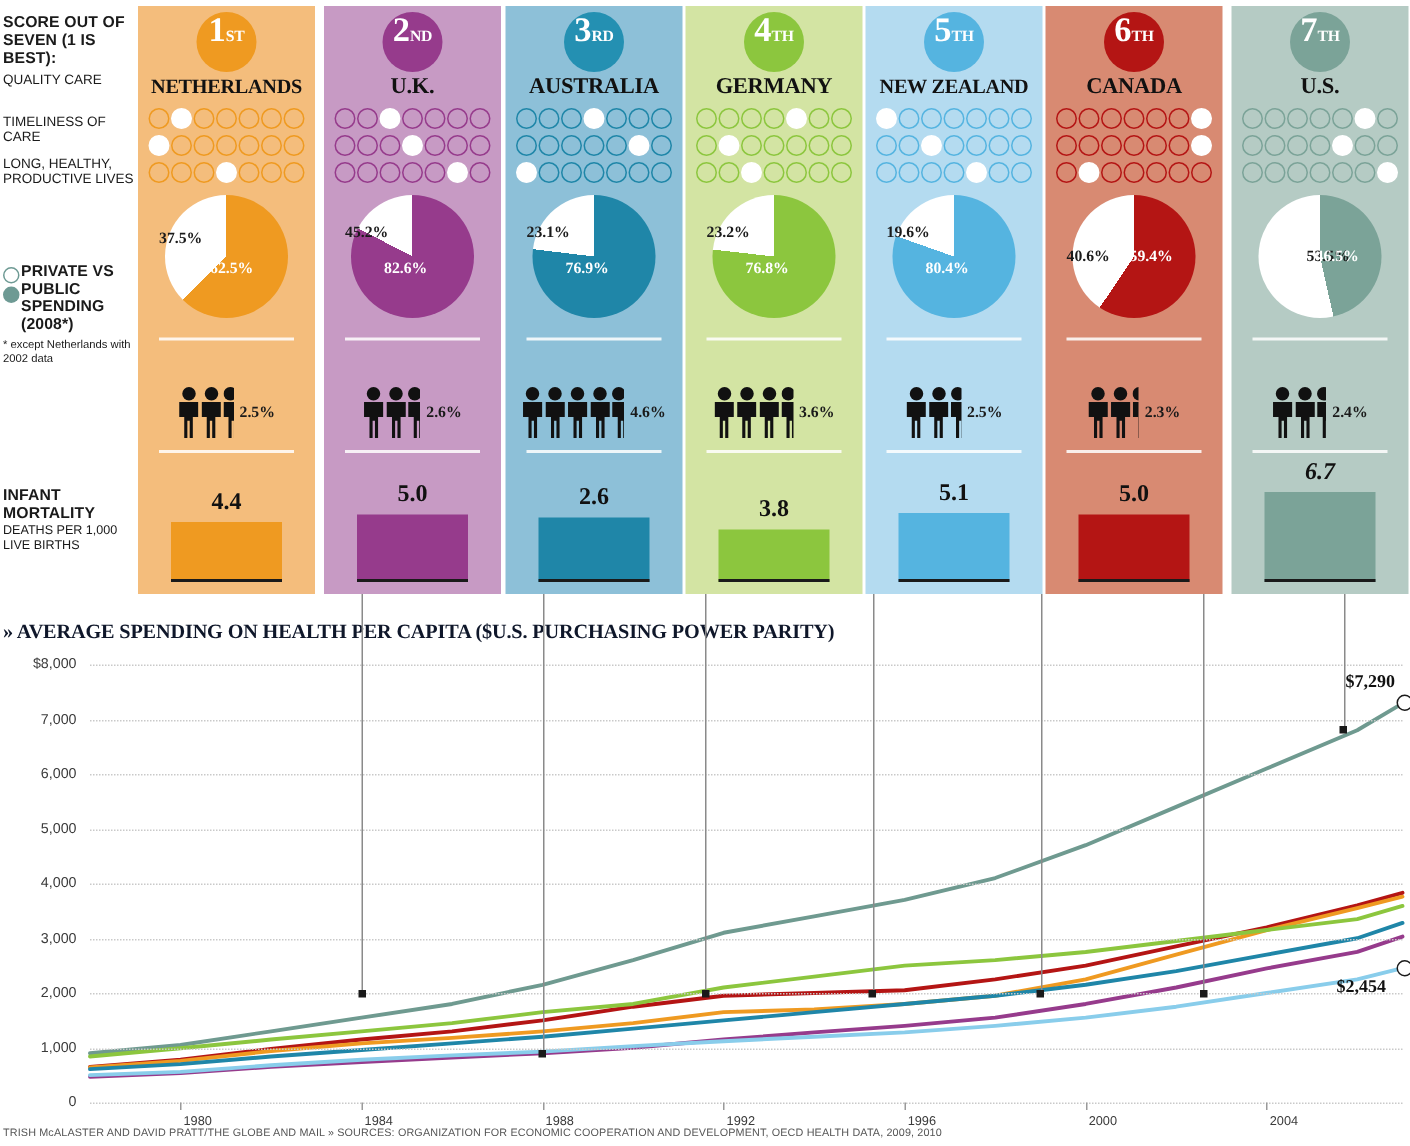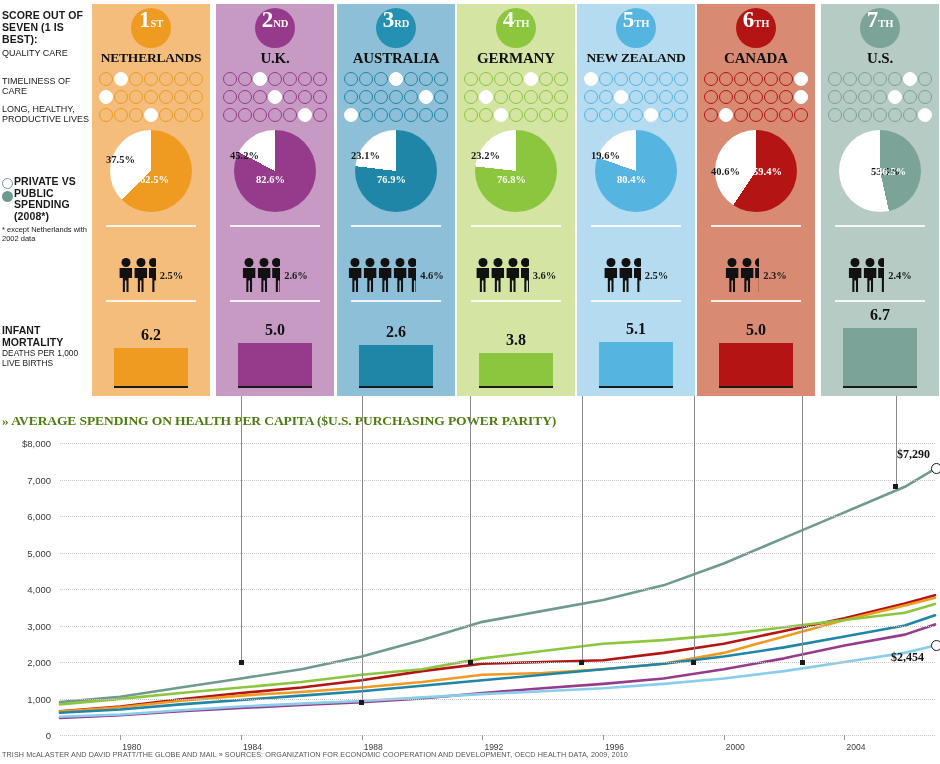--- a/index.html
+++ b/index.html
@@ -83,21 +83,21 @@
   
   .imr{position:absolute;left:0;top:302px;width:118px;height:90px;}
   .imr-val{position:absolute;left:0;width:118px;text-align:center;font-family:"Liberation Serif", serif;font-weight:bold;font-size:16px;color:#111;}
   .imr-bar{position:absolute;left:50%;transform:translateX(-50%);width:74px;border-bottom:2px solid #1a1a1a;}
 
   
   .stem{position:absolute;width:1px;background:#8a8a8a;}
 
   
   #chart-area{position:absolute;left:0;top:400px;width:940px;height:364px;}
-  #chart-title{position:absolute;left:2px;top:13px;font-family:"Liberation Serif",serif;font-weight:bold;font-size:13.5px;letter-spacing:-0.1px;color:#4d7c0f;}
+  #chart-title{position:absolute;left:2px;top:13px;font-family:"Liberation Serif",serif;font-weight:bold;font-size:13.5px;letter-spacing:-0.1px;color:#0f172a;}
   #plot{position:absolute;left:60px;top:43px;width:875px;height:292px;}
   .gridline{position:absolute;left:0;width:875px;height:0;border-top:1px dotted #c9c9c9;}
   .ytick{position:absolute;right:884px;font-size:9.5px;color:#3b3b3b;white-space:nowrap;transform:translateY(-50%);}
   .xtick-mark{position:absolute;top:292px;width:1px;height:5px;background:#9a9a9a;}
   .xtick-lab{position:absolute;top:299px;font-size:8.5px;color:#3b3b3b;transform:translateX(-1px);}
   .zero-lab{position:absolute;right:884px;top:292px;font-size:9.5px;color:#3b3b3b;transform:translateY(-50%);}
   .endlabel{position:absolute;font-family:"Liberation Serif",serif;font-weight:bold;font-size:12px;color:#111;white-space:nowrap;}
   .endmark{position:absolute;width:11px;height:11px;border-radius:50%;border:1.7px solid #1a1a1a;background:#fff;box-sizing:border-box;}
   #credit{position:absolute;left:2px;top:350px;font-size:7.2px;color:#555;letter-spacing:0.1px;}
 </style>
@@ -185,21 +185,21 @@
                 <div class="body"></div>
               </div>
               <div class="person partial" style="width: 7px;">
                 <div class="head" style="left:0;transform:none"></div>
                 <div class="body" style="left:0;transform:none"></div>
               </div>
             </div>
             <div class="docval">2.5%</div>
           </div>
           <div class="imr">
-            <div class="imr-val" style="top: 20px;">6.2</div>
+            <div class="imr-val" style="top: 20px;">4.4</div>
             <div class="imr-bar" style="top: 42px; height: 38px; background: rgb(239, 154, 33);"></div>
           </div>
         </div>
         <div class="panel" style="left: 216px; background: rgb(199, 154, 196);">
           <div class="badge" style="background: rgb(150, 59, 140);">
             <span class="num">2</span>
             <span class="ord">ND</span>
           </div>
           <div class="cname">U.K.</div>
           <div class="rowset">
@@ -617,21 +617,21 @@
                 <div class="body"></div>
               </div>
               <div class="person partial" style="width: 6px;">
                 <div class="head" style="left:0;transform:none"></div>
                 <div class="body" style="left:0;transform:none"></div>
               </div>
             </div>
             <div class="docval">2.4%</div>
           </div>
           <div class="imr">
-            <div class="imr-val" style="top: 0px;">6.7</div>
+            <div class="imr-val" style="top: 0px; font-style: italic;">6.7</div>
             <div class="imr-bar" style="top: 22px; height: 58px; background: rgb(123, 163, 152);"></div>
           </div>
         </div>
       </div>
     <div id="stems-host"></div>
   </div>
 
   <div id="chart-area">
     <div id="chart-title">» AVERAGE SPENDING ON HEALTH PER CAPITA ($U.S. PURCHASING POWER PARITY)</div>
     <div id="plot">

